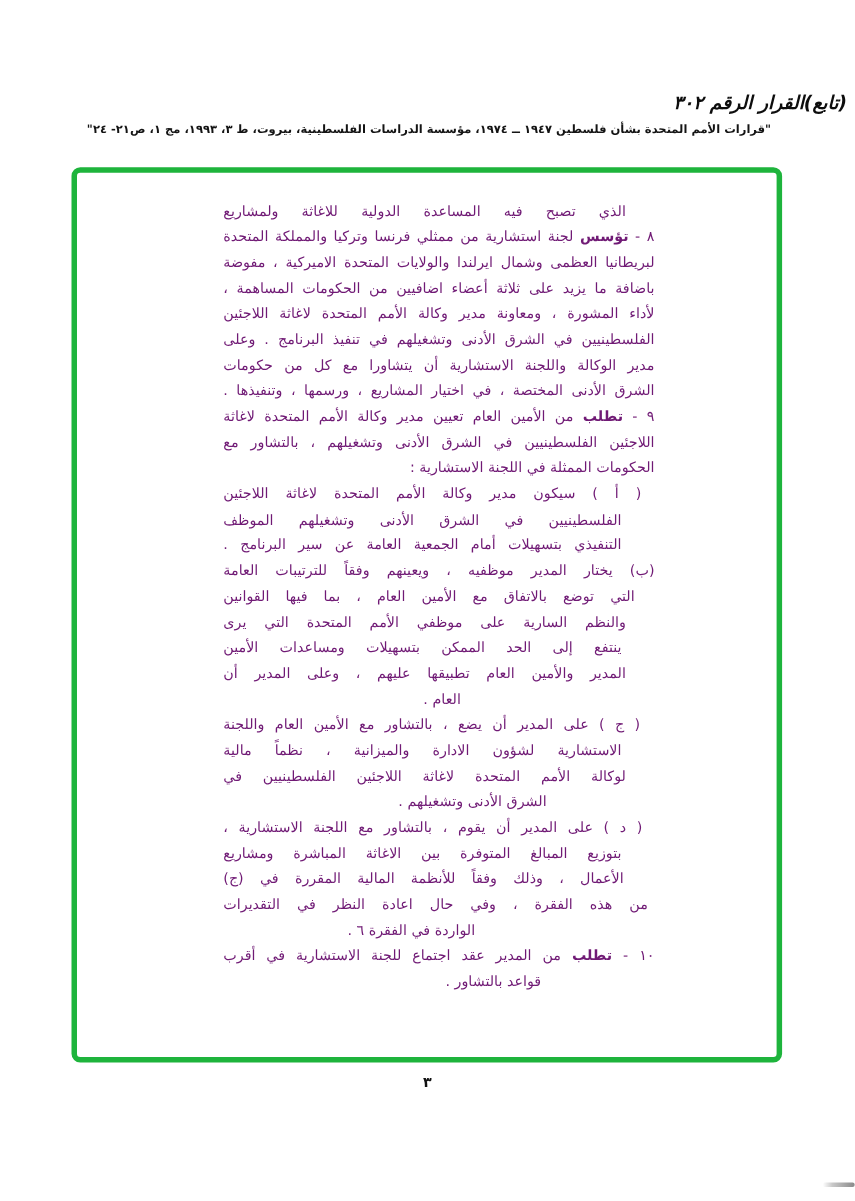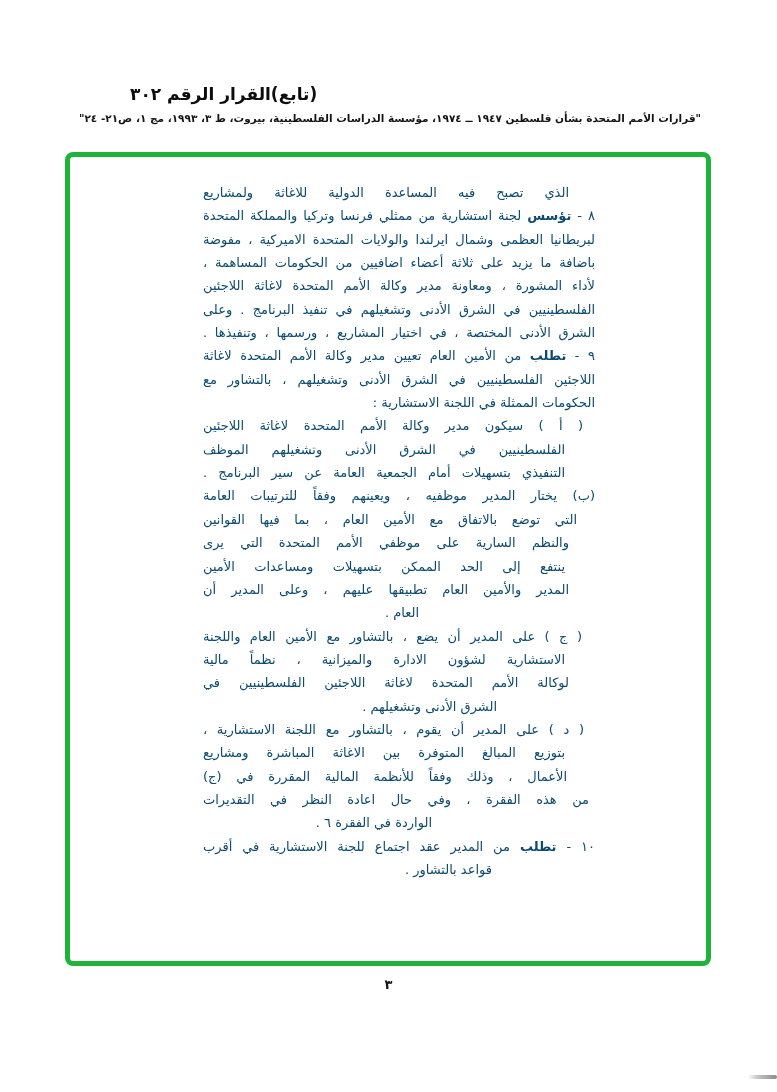--- a/index.html
+++ b/index.html
@@ -2,34 +2,34 @@
 <html lang="ar"><head>
 <meta charset="utf-8">
 <style>
   html,body{margin:0;padding:0;}
   body{
     width:777px;height:1092px;position:relative;background:#ffffff;
     font-family:"DejaVu Sans",sans-serif;color:#161616;overflow:hidden;
   }
   .page{position:absolute;inset:0;background:#ffffff;}
   .title{
-    position:absolute;top:84px;left:130px;width:640px;text-align:left;
-    direction:rtl;font-size:17px;font-weight:bold;color:#0d0d0d;
+    position:absolute;top:84px;left:130px;width:640px;text-align:right;
+    direction:rtl;font-size:17px;font-weight:bold;color:#0d0d0d;font-style:italic;
   }
   .citation{
     position:absolute;top:112px;left:38px;width:704px;text-align:center;
     direction:rtl;font-size:10.5px;font-weight:bold;color:#141414;white-space:nowrap;
   }
   .green-box{
     position:absolute;left:65px;top:152px;width:646px;height:814px;
     box-sizing:border-box;border:5px solid #1eb43c;border-radius:8px;background:transparent;
   }
   .doc-body{
     position:absolute;left:203px;top:181px;width:392px;
-    direction:rtl;font-size:13px;line-height:23.35px;color:#0c4a6e;
+    direction:rtl;font-size:13px;line-height:23.35px;color:#701a75;
   }
   .ln{min-height:23.35px;}
   .ln.j{text-align:justify;text-align-last:justify;}
   .ln.r{text-align:right;}
   .b{font-weight:bold;}
   .pageno{
     position:absolute;top:977px;left:0;width:777px;text-align:center;
     font-size:13px;font-weight:bold;color:#111;
   }
   .scroll-frag{
@@ -49,20 +49,21 @@
 
   <div class="green-box" style="border-color: rgb(30, 180, 60);"></div>
 
   <div class="doc-body">
       <div class="ln j" style="margin-right: 26px;"><span>الذي تصبح فيه المساعدة الدولية للاغاثة ولمشاريع</span></div>
       <div class="ln j"><span>٨ - </span><span class="b">تؤسس</span><span> لجنة استشارية من ممثلي فرنسا وتركيا والمملكة المتحدة</span></div>
       <div class="ln j"><span>لبريطانيا العظمى وشمال ايرلندا والولايات المتحدة الاميركية ، مفوضة</span></div>
       <div class="ln j"><span>باضافة ما يزيد على ثلاثة أعضاء اضافيين من الحكومات المساهمة ،</span></div>
       <div class="ln j"><span>لأداء المشورة ، ومعاونة مدير وكالة الأمم المتحدة لاغاثة اللاجئين</span></div>
       <div class="ln j"><span>الفلسطينيين في الشرق الأدنى وتشغيلهم في تنفيذ البرنامج . وعلى</span></div>
+      <div class="ln j"><span>مدير الوكالة واللجنة الاستشارية أن يتشاورا مع كل من حكومات</span></div>
       <div class="ln j"><span>الشرق الأدنى المختصة ، في اختيار المشاريع ، ورسمها ، وتنفيذها .</span></div>
       <div class="ln j"><span>٩ - </span><span class="b">تطلب</span><span> من الأمين العام تعيين مدير وكالة الأمم المتحدة لاغاثة</span></div>
       <div class="ln j"><span>اللاجئين الفلسطينيين في الشرق الأدنى وتشغيلهم ، بالتشاور مع</span></div>
       <div class="ln r"><span>الحكومات الممثلة في اللجنة الاستشارية :</span></div>
       <div class="ln j" style="margin-right: 12px;"><span>( أ ) سيكون مدير وكالة الأمم المتحدة لاغاثة اللاجئين</span></div>
       <div class="ln j" style="margin-right: 30px; font-family: Liberation Serif, serif;"><span>الفلسطينيين في الشرق الأدنى وتشغيلهم الموظف</span></div>
       <div class="ln j" style="margin-right: 30px;"><span>التنفيذي بتسهيلات أمام الجمعية العامة عن سير البرنامج .</span></div>
       <div class="ln j"><span>(ب) يختار المدير موظفيه ، ويعينهم وفقاً للترتيبات العامة</span></div>
       <div class="ln j" style="margin-right: 18px;"><span>التي توضع بالاتفاق مع الأمين العام ، بما فيها القوانين</span></div>
       <div class="ln j" style="margin-right: 26px;"><span>والنظم السارية على موظفي الأمم المتحدة التي يرى</span></div>

